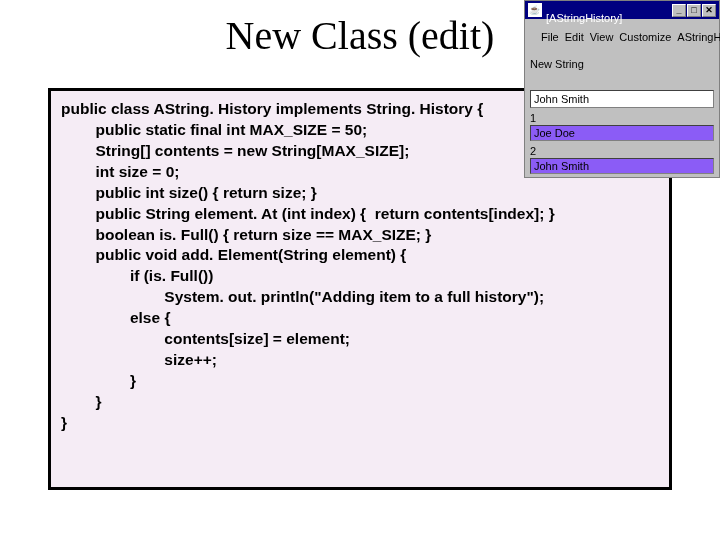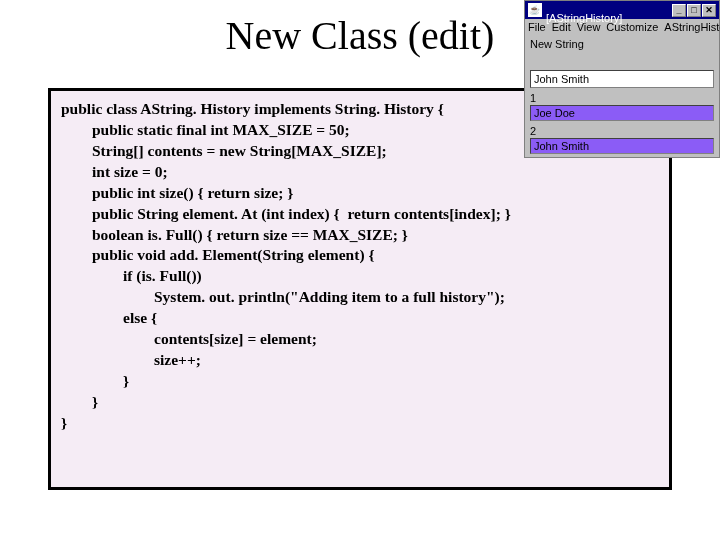--- a/index.html
+++ b/index.html
@@ -1,26 +1,26 @@
 <!DOCTYPE html>
 <html><head>
   <meta charset="utf-8">
   <style>
     * { margin: 0; padding: 0; box-sizing: border-box; }
     body { width: 720px; height: 540px; background: #fff; font-family: "Times New Roman", serif; position: relative; }
     .slide-title { font-size: 40px; text-align: center; padding: 12px 0 8px 0; font-weight: normal; }
     .code-box { position: absolute; left: 48px; top: 88px; width: 624px; height: 402px; background: #f5ecf5; border: 3px solid #000; padding: 8px 10px; }
-    .code-box .code { font-family: Liberation Serif, serif; font-size: 15.5px; font-weight: bold; line-height: 1.35; white-space: pre; }
+    .code-box .code { font-family: Liberation Sans, sans-serif; font-size: 15.5px; font-weight: bold; line-height: 1.35; white-space: pre; }
     .window { position: absolute; right: 0; top: 0; width: 196px; background: #c0c0c0; border: 1px solid #808080; font-family: Tahoma, sans-serif; font-size: 10px; }
     .titlebar { background: #000080; color: #fff; display: flex; align-items: center; padding: 2px 3px; height: 18px; }
     .titlebar .java-icon { width: 14px; height: 14px; background: #fff; margin-right: 4px; display: flex; align-items: center; justify-content: center; font-size: 9px; }
     .titlebar .title-text { flex: 1; font-weight: normal; font-size: 11px; margin-top: 16px; }
     .titlebar .win-buttons { display: flex; gap: 1px; }
     .titlebar .win-btn { width: 14px; height: 13px; background: #c0c0c0; border: 1px solid #fff; border-right-color: #808080; border-bottom-color: #808080; display: flex; align-items: center; justify-content: center; color: #000; font-size: 9px; font-weight: bold; cursor: pointer; }
-    .menubar { display: flex; padding: 2px 3px; gap: 6px; }
+    .menubar { display: flex; padding: 12px 3px; gap: 6px; margin-left: 13px; }
     .menubar .menu-item { cursor: pointer; font-size: 11px; }
     .field-section { padding: 3px 5px; }
     .field-label { font-size: 11px; color: #000; margin-bottom: 20px; }
     .field-input { width: 100%; height: 18px; border: 1px solid #808080; border-top-color: #404040; border-left-color: #404040; background: #fff; padding: 1px 3px; font-size: 11px; font-family: Tahoma, sans-serif; }
     .field-value { width: 100%; border: 1px solid #808080; border-top-color: #404040; border-left-color: #404040; background: #8b5cf6; padding: 1px 3px; font-size: 11px; min-height: 16px; }
     .idx-label { font-size: 11px; margin: 4px 0 1px 0; }
   </style>
 </head>
 <body>
 

